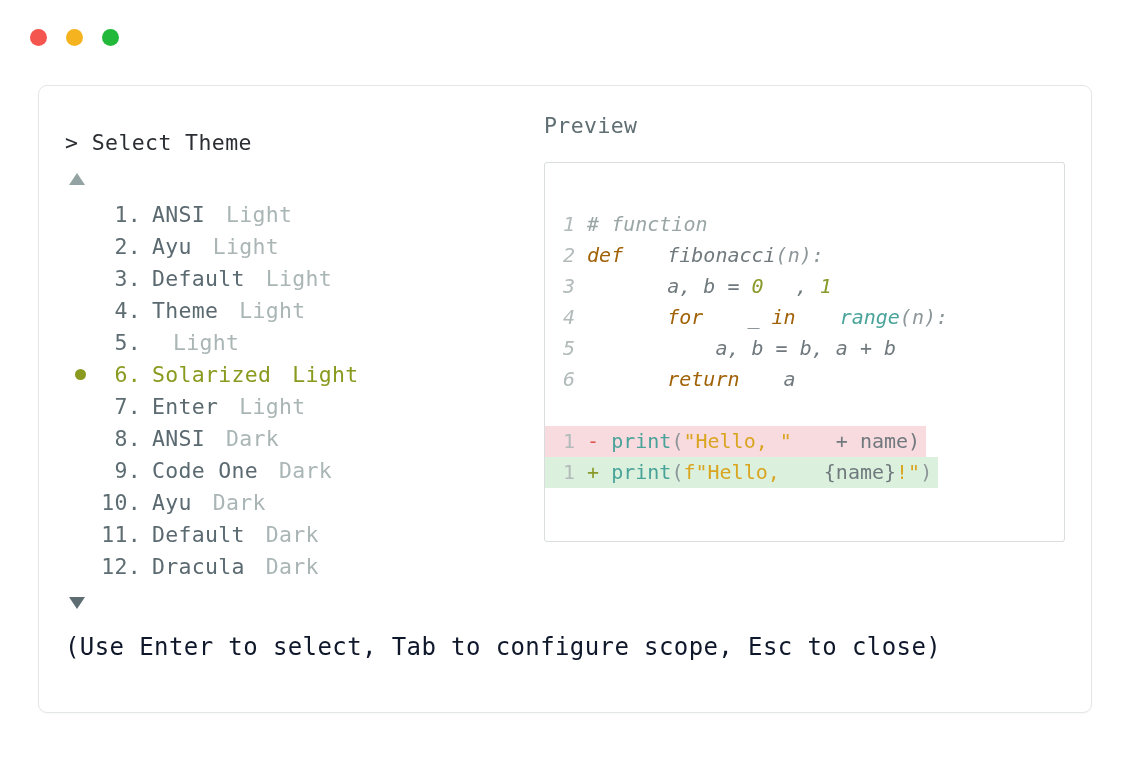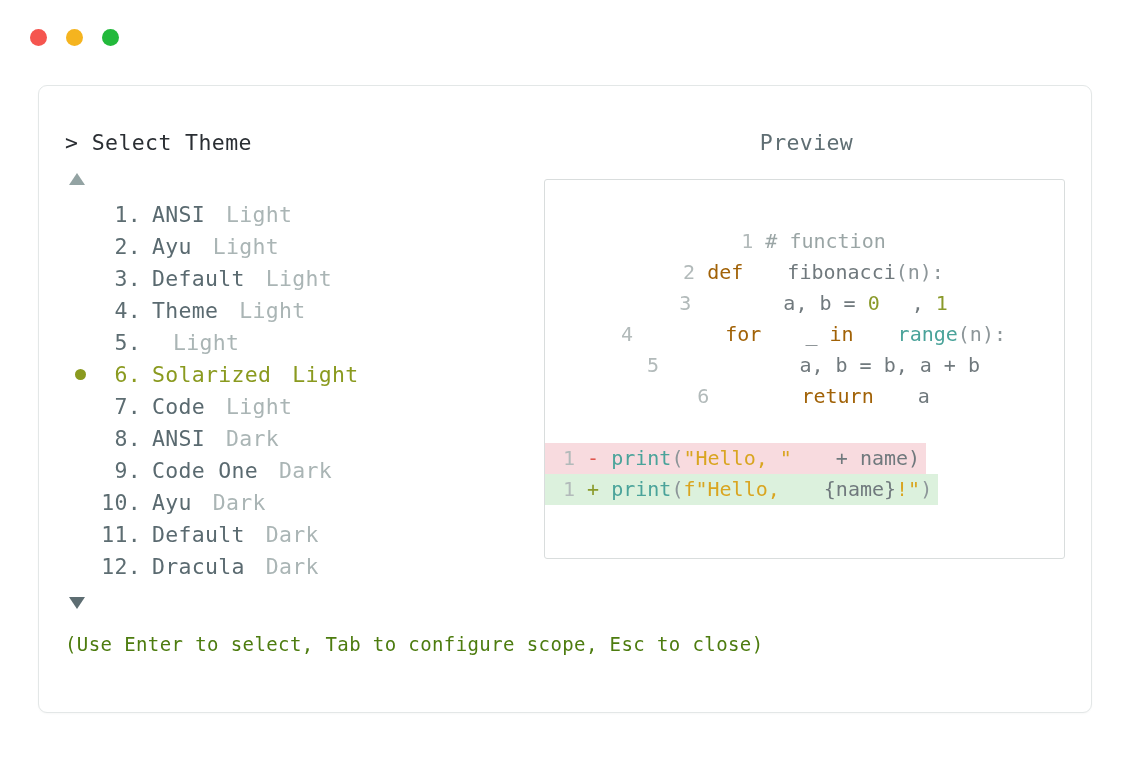--- a/index.html
+++ b/index.html
@@ -130,23 +130,22 @@
   .theme-variant { color: #aab5b5; margin-left: 0.6ch; }
 
   .theme-row.selected .theme-index,
   .theme-row.selected .theme-name,
   .theme-row.selected .theme-variant { color: #8a9a1f; }
 
   
   .right-col {
     position: absolute;
     left: 505px;
-    top: 46px;
+    top: 29px;
     width: 525px;
-    text-align: center;
   }
   .preview-label {
     font-size: 21.5px;
     line-height: 1;
     color: #5f6e73;
     letter-spacing: 0.4px;
   }
   .preview-box {
     margin-top: 25px;
     box-sizing: border-box;
@@ -157,21 +156,21 @@
     background: #ffffff;
     padding: 46px 0 0 0;
     overflow: hidden;
   }
 
   .code {
     font-size: 20px;
     line-height: 31px;
     white-space: pre;
   }
-  .code-line { display: block; padding-left: 18px; }
+  .code-line { display: block; padding-left: 18px; font-style: italic; }
   .lnum {
     color: #b2baba;
     display: inline-block;
     width: 1ch;
     margin-right: 1ch;
   }
   .tok-comment { color: #9aa5a5; }
   .tok-kw      { color: #a16207; }
   .tok-fn      { color: #4aa39a; }
   .tok-num     { color: #8a9a2a; }
@@ -190,22 +189,22 @@
   .diff-del { background: #f8dbdf; }
   .diff-add { background: #dcf1dd; }
   .diff-sign-del { color: #e0564f; }
   .diff-sign-add { color: #8a9a2a; }
 
   
   .hint {
     position: absolute;
     left: 26px;
     top: 547px;
-    font-size: 19px;
-    color: #4d7c0f;
+    font-size: 24px;
+    color: #0f172a;
     letter-spacing: 0.4px;
     white-space: pre;
   }
 </style>
 </head>
 <body>
 
 <div class="titlebar">
   <span class="dot dot-red"></span>
   <span class="dot dot-yellow"></span>
@@ -220,21 +219,21 @@
 
       <div class="scroll-arrow scroll-arrow-up"></div>
 
       <ul class="theme-list" id="theme-list">
           <li class="theme-row"><span class="bullet-slot"></span><span class="theme-index">1.</span><span class="theme-name">ANSI</span><span class="theme-variant"> Light</span></li>
           <li class="theme-row"><span class="bullet-slot"></span><span class="theme-index">2.</span><span class="theme-name">Ayu</span><span class="theme-variant"> Light</span></li>
           <li class="theme-row"><span class="bullet-slot"></span><span class="theme-index">3.</span><span class="theme-name">Default</span><span class="theme-variant"> Light</span></li>
           <li class="theme-row"><span class="bullet-slot"></span><span class="theme-index">4.</span><span class="theme-name">Theme</span><span class="theme-variant"> Light</span></li>
           <li class="theme-row"><span class="bullet-slot"></span><span class="theme-index">5.</span><span class="theme-variant"> Light</span></li>
           <li class="theme-row selected"><span class="bullet-slot"><span class="bullet"></span></span><span class="theme-index">6.</span><span class="theme-name">Solarized</span><span class="theme-variant"> Light</span></li>
-          <li class="theme-row"><span class="bullet-slot"></span><span class="theme-index">7.</span><span class="theme-name">Code</span><span class="theme-variant"> Light</span></li>
+          <li class="theme-row"><span class="bullet-slot"></span><span class="theme-index">7.</span><span class="theme-name">Enter</span><span class="theme-variant"> Light</span></li>
           <li class="theme-row"><span class="bullet-slot"></span><span class="theme-index">8.</span><span class="theme-name">ANSI</span><span class="theme-variant"> Dark</span></li>
           <li class="theme-row"><span class="bullet-slot"></span><span class="theme-index">9.</span><span class="theme-name">Code One</span><span class="theme-variant"> Dark</span></li>
           <li class="theme-row"><span class="bullet-slot"></span><span class="theme-index">10.</span><span class="theme-name">Ayu</span><span class="theme-variant"> Dark</span></li>
           <li class="theme-row"><span class="bullet-slot"></span><span class="theme-index">11.</span><span class="theme-name">Default</span><span class="theme-variant"> Dark</span></li>
           <li class="theme-row"><span class="bullet-slot"></span><span class="theme-index">12.</span><span class="theme-name">Dracula</span><span class="theme-variant"> Dark</span></li>
         </ul>
 
       <div class="scroll-arrow scroll-arrow-down"></div>
     </div>
 

